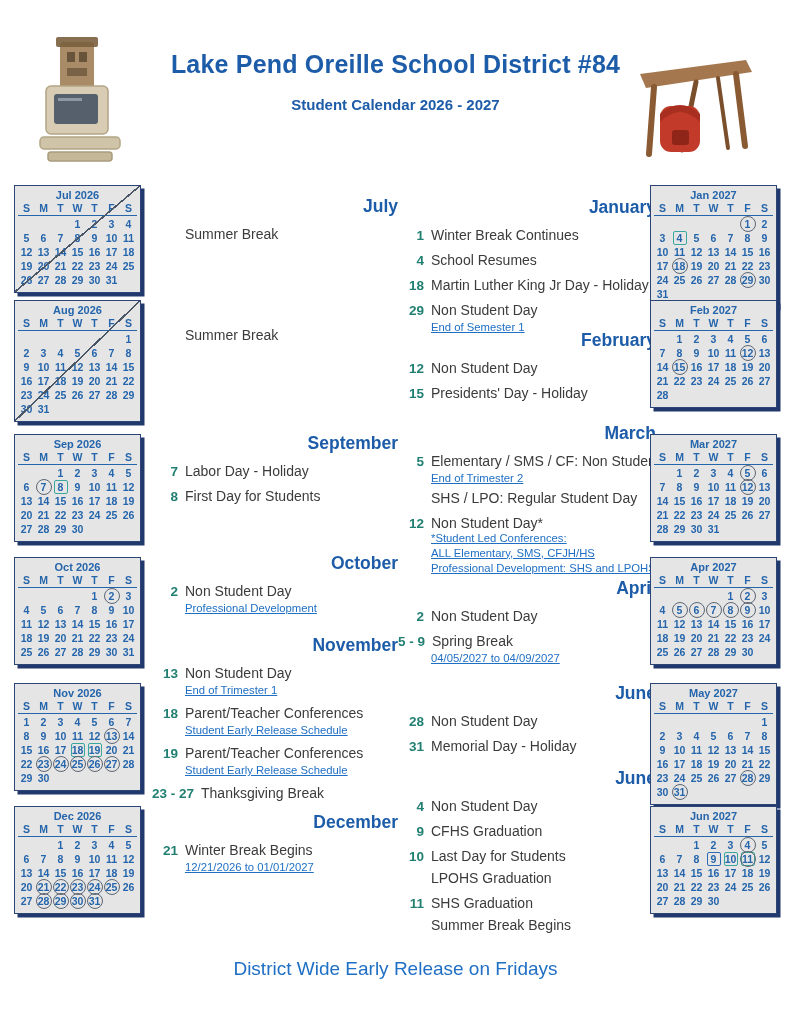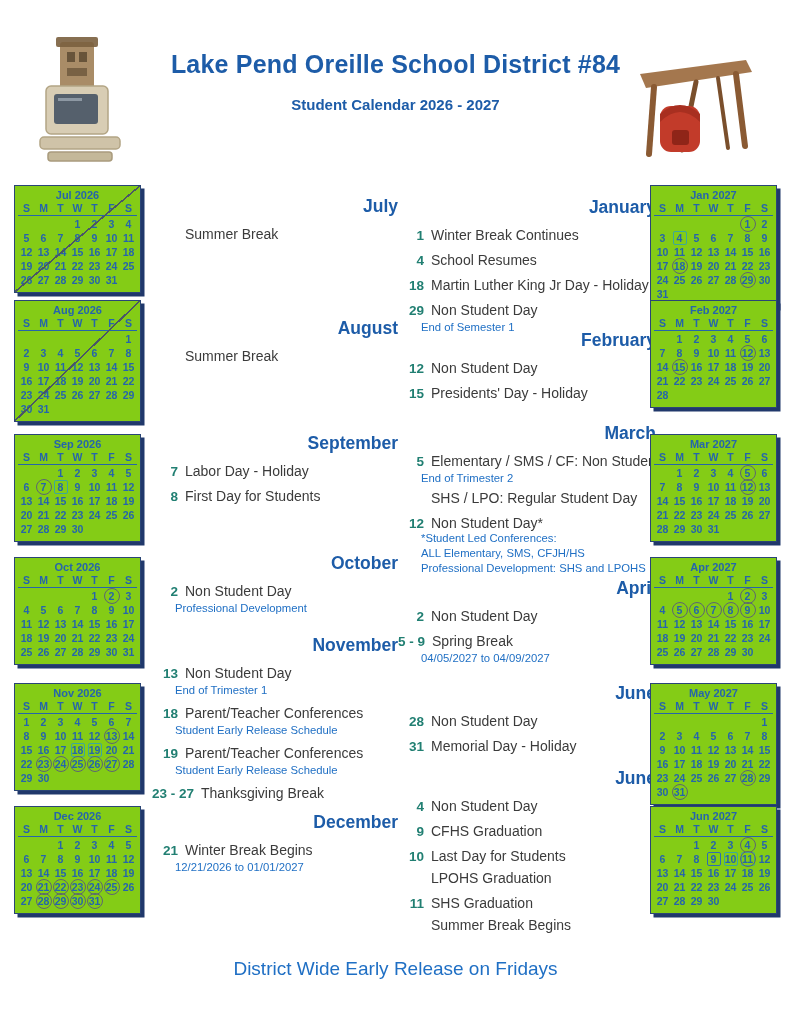--- a/index.html
+++ b/index.html
@@ -25,21 +25,21 @@
     font-size:25px;font-weight:700;color:var(--heading-blue);letter-spacing:.2px;}
   .page-subtitle{position:absolute;left:0;top:96px;width:100%;text-align:center;
     font-size:15px;font-weight:700;color:var(--heading-blue);}
   .illus-left{position:absolute;left:28px;top:34px;width:115px;height:132px;}
   .illus-right{position:absolute;left:632px;top:44px;width:127px;height:116px;}
 
   
   .rail{position:absolute;top:185px;width:132px;}
   .rail-left{left:14px;}
   .rail-right{left:650px;}
-  .cal-box{position:absolute;left:0;width:127px;background:#84cc16;
+  .cal-box{position:absolute;left:0;width:127px;background:#e5e5e5;
     border:1.6px solid var(--border-navy);box-shadow:3.5px 3.5px 0 0 var(--shadow-navy);
     padding:1px 3px 5px;}
   .rail .cal-box:nth-child(1){top:0;}
   .rail .cal-box:nth-child(2){top:115px;}
   .rail .cal-box:nth-child(3){top:249px;}
   .rail .cal-box:nth-child(4){top:372px;}
   .rail .cal-box:nth-child(5){top:498px;}
   .rail .cal-box:nth-child(6){top:621px;}
   .cal-title{text-align:center;font-size:11px;font-weight:700;color:var(--calendar-blue);padding:2px 0 1px;}
   .cal-dow{display:grid;grid-template-columns:repeat(7,1fr);border-bottom:1.6px solid var(--calendar-blue);
@@ -69,21 +69,21 @@
   #month-October{top:368px;}  #month-November{top:450px;} #month-December{top:627px;}
   #month-January{top:12px;}   #month-February{top:145px;} #month-March{top:238px;}
   #month-April{top:393px;}    #month-May{top:498px;}      #month-June{top:583px;}
   .month-name{font-size:17.5px;font-weight:700;color:var(--heading-blue);margin-bottom:2px;text-align:right;}
   .line{display:flex;align-items:baseline;white-space:nowrap;}
   .line .day{min-width:26px;text-align:right;margin-right:7px;flex-shrink:0;
     color:var(--teal);font-weight:700;font-size:13.5px;}
   .line .txt{font-size:14px;color:var(--event-text);}
   .line.event{margin-top:9px;}
   .line.event2{margin-top:6px;}
-  .line.note,.line.note-tight{margin-left:23px;color:var(--note-blue);}
+  .line.note,.line.note-tight{margin-left:33px;color:var(--note-blue);text-decoration:underline;}
   .line.note{margin-top:3px;}
   .line.note-tight{margin-top:1px;line-height:1.22;}
   .line.note .txt,.line.note-tight .txt{font-size:11.3px;color:var(--note-blue);}
 
   
   .footer-note{position:absolute;left:0;top:958px;width:100%;text-align:center;
     font-size:19px;color:var(--note-blue);}
 </style>
 </head>
 <body>
@@ -776,21 +776,20 @@
     </div>
   <div id="col-left" class="text-col text-col-left">
       <section class="month" id="month-July">
         <h2 class="month-name">July</h2>
         <div class="line event">
           <span class="day"></span>
           <span class="txt">Summer Break</span>
         </div>
       </section>
       <section class="month" id="month-August">
-        <h2 class="month-name">August</h2>
         <div class="line event">
           <span class="day"></span>
           <span class="txt">Summer Break</span>
         </div>
       </section>
       <section class="month" id="month-September">
         <h2 class="month-name">September</h2>
         <div class="line event">
           <span class="day">7</span>
           <span class="txt">Labor Day - Holiday</span>

